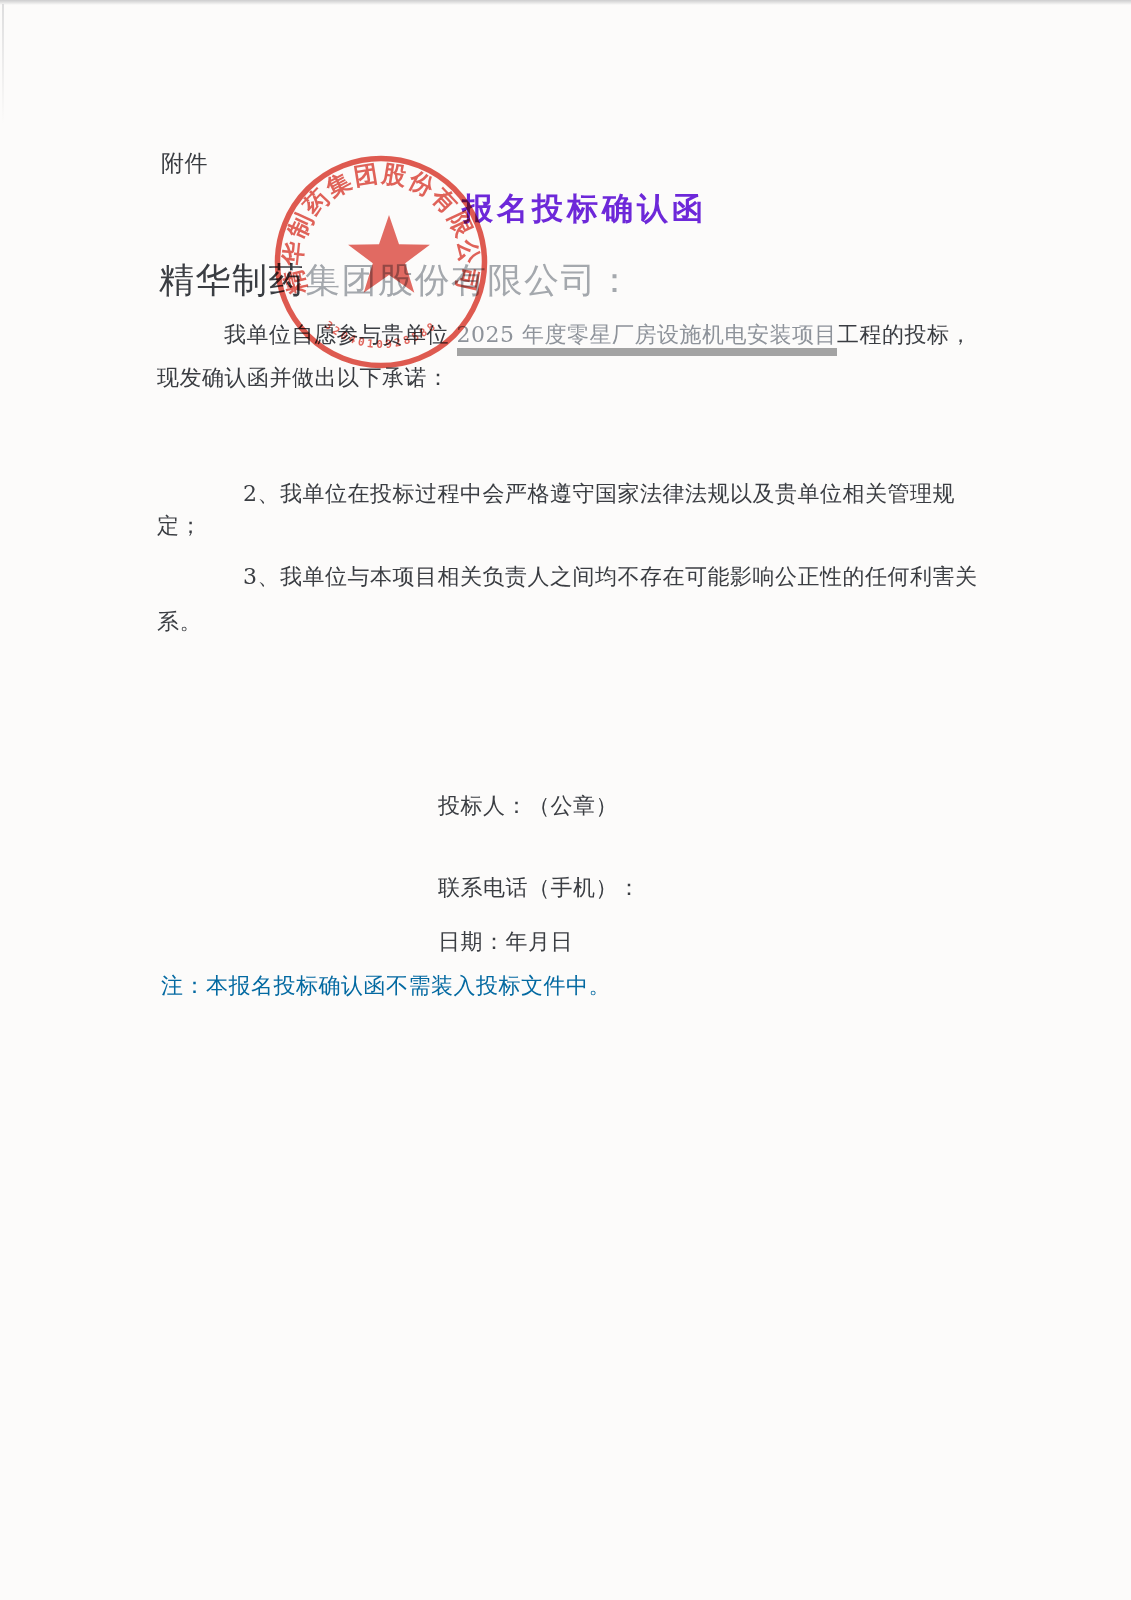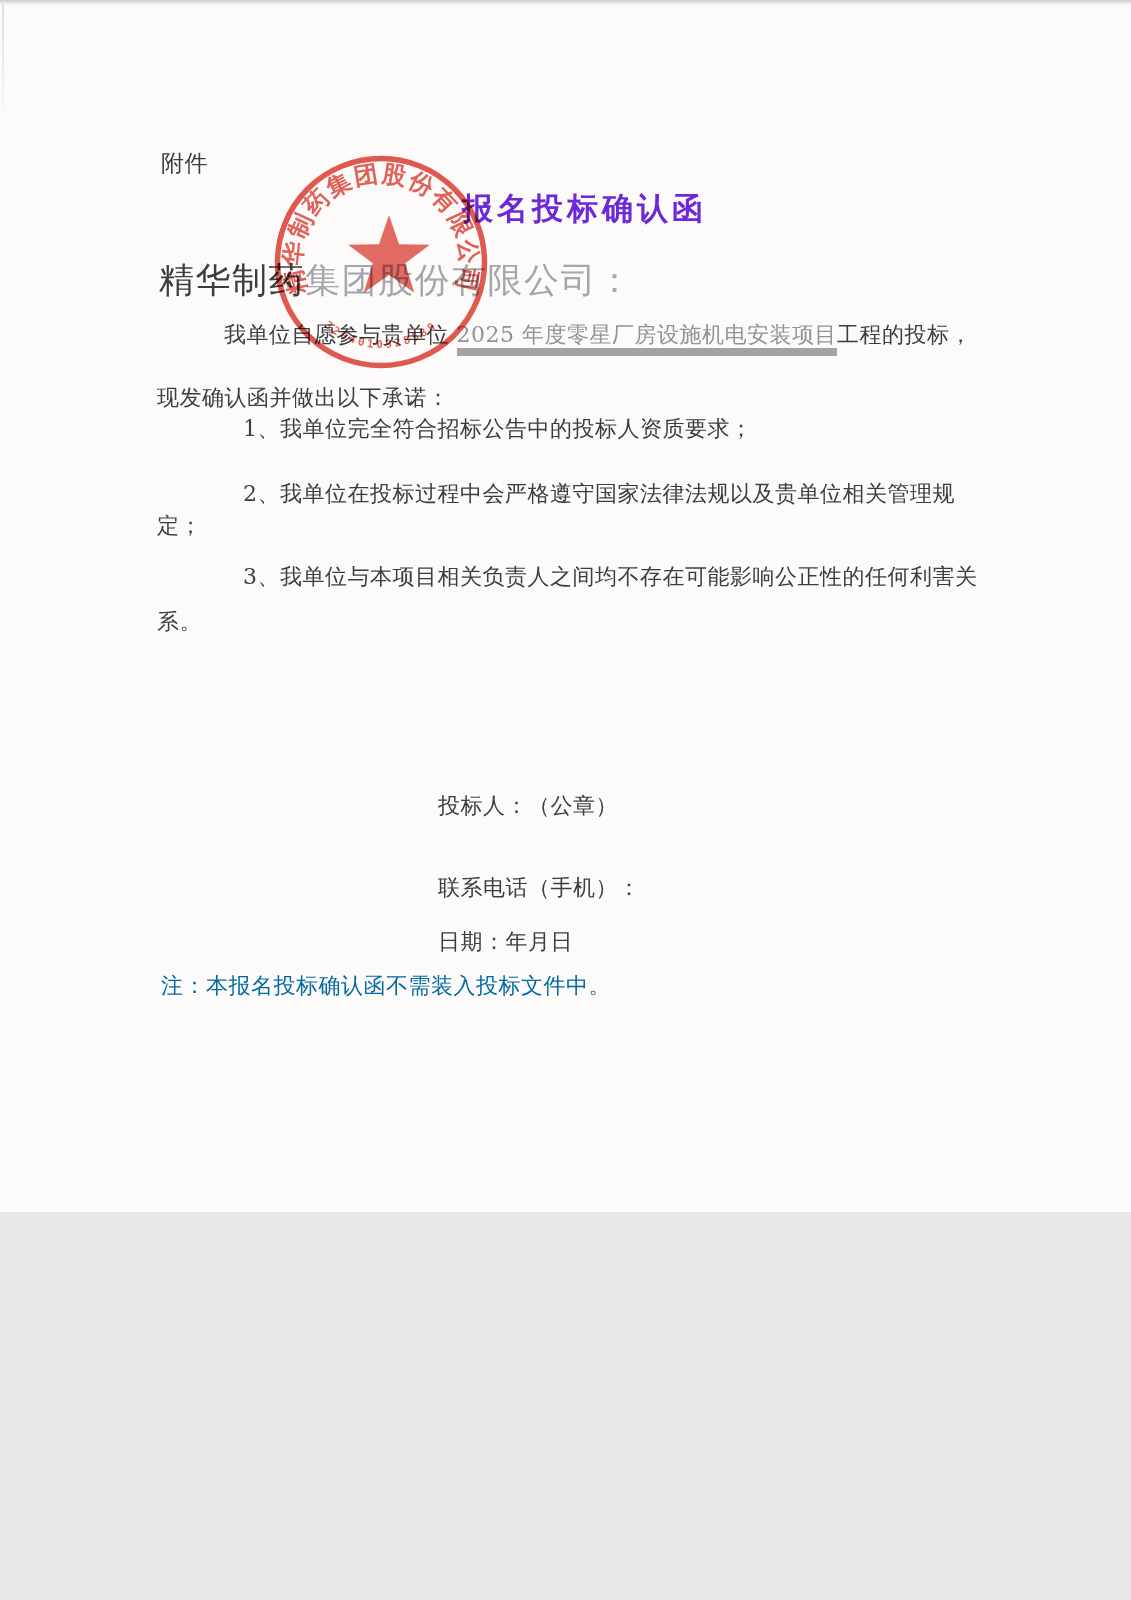--- a/index.html
+++ b/index.html
@@ -2,21 +2,21 @@
 <html style="--seal-color: #dd4338;"><head>
 <meta charset="utf-8">
 <style>
   html,body{margin:0;padding:0;}
   body{
     background:#e8e8e8;
     font-family:"DejaVu Serif","Liberation Serif",serif;
   }
   .page{
     position:relative;
-    width:1131px;height:1212px;
+    width:1131px;height:1600px;
     margin:0 auto;
     background:#fcfbfa;
     overflow:hidden;
   }
   
   .scan-edge-top{
     position:absolute;left:0;top:0;width:1131px;height:5px;
     background:linear-gradient(to bottom,#bdbdbf 0%,#dedede 55%,rgba(255,255,255,0) 100%);
     opacity:.75;
   }
@@ -34,21 +34,21 @@
     letter-spacing:.5px;
   }
   .attachment{left:161px;top:149px;font-size:23px;}
   .doc-title{
     left:462px;top:189px;
     font-size:31px;font-weight:700;letter-spacing:4px;color:#6d28d9;
   }
   .salutation{left:159px;top:259px;font-size:35px;letter-spacing:1.5px;}
   .salutation .faded{color:#a4a8ad;}
   .p1l1{left:157px;top:321px;text-indent:67px;}
-  .p1l2{left:157px;top:364px;margin-top:20px;}
+  .p1l2{left:157px;top:364px;}
   .item-first{text-indent:86px;}
   .item1{left:157px;top:415px;}
   .item2l1{left:157px;top:468px;margin-top:12px;}
   .item2l2{left:157px;top:512px;}
   .item3l1{left:157px;top:563px;}
   .item3l2{left:157px;top:608px;}
   .project-blank{
     color:#8e939a;
     border-bottom:8px solid #a3a3a3;
     padding-bottom:1px;
@@ -94,21 +94,20 @@
 
   <div class="line salutation">
     <span>精华制药</span><span class="faded">集团股份有限公司：</span>
   </div>
 
   <div class="line p1l1">
     <span>我单位自愿参与贵单位 </span><span class="project-blank">2025 年度零星厂房设施机电安装项目</span><span>工程的投标，</span>
   </div>
   <div class="line p1l2">现发确认函并做出以下承诺：</div>
 
-  <div class="line item1 item-first">1、我单位完全符合招标公告中的投标人资质要求；</div>
 
   <div class="line item2l1 item-first">2、我单位在投标过程中会严格遵守国家法律法规以及贵单位相关管理规</div>
   <div class="line item2l2">定；</div>
 
   <div class="line item3l1 item-first">3、我单位与本项目相关负责人之间均不存在可能影响公正性的任何利害关</div>
   <div class="line item3l2">系。</div>
 
   <div class="line sig sig1">投标人：（公章）</div>
   <div class="line sig sig3">联系电话（手机）：</div>
   <div class="line sig sig4">日期：年月日</div>

